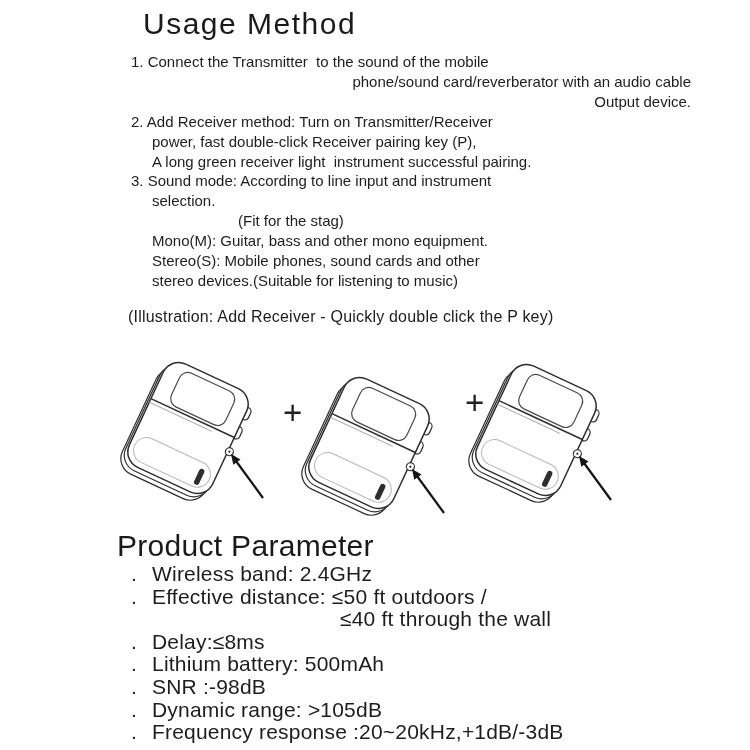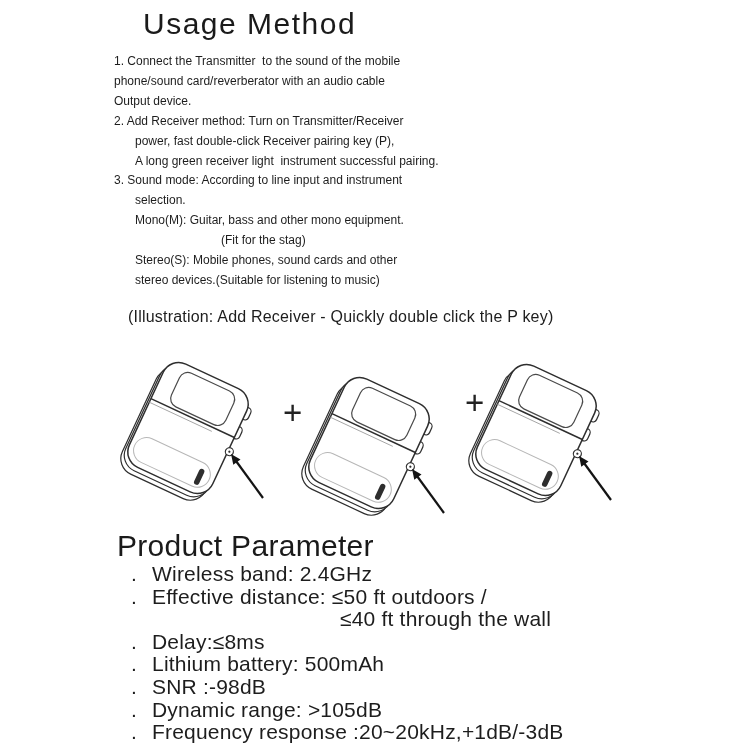--- a/index.html
+++ b/index.html
@@ -16,25 +16,25 @@
     font-size:30px;
     font-weight:400;
     letter-spacing:1.5px;
     color:#1a1a1a;
     white-space:pre;
   }
   .h1.usage{left:143px;top:7px;}
   .h1.param{left:117px;top:529px;letter-spacing:0.3px;}
 
   .usage-lines{
-    position:absolute;left:114px;top:52px;width:560px;
-    font-size:12px;line-height:19.9px;
+    position:absolute;left:131px;top:52px;width:560px;
+    font-size:15px;line-height:19.9px;
   }
   .usage-lines .ln{white-space:pre;}
-  .ln.ca{}
+  .ln.ca{margin-left:27px;text-align:right;}
   .ln.cb{margin-left:21px;}
   .ln.fit{margin-left:107px;}
 
   .caption{
     position:absolute;left:128px;top:308px;
     font-size:16px;letter-spacing:0.2px;white-space:pre;
   }
 
   .illustration{position:absolute;left:0;top:344px;width:750px;height:186px;}
   .device{position:absolute;width:170px;height:170px;}
@@ -101,22 +101,22 @@
 
   <div class="usage-lines">
     <div class="ln">1. Connect the Transmitter  to the sound of the mobile</div>
     <div class="ln ca">phone/sound card/reverberator with an audio cable</div>
     <div class="ln ca">Output device.</div>
     <div class="ln">2. Add Receiver method: Turn on Transmitter/Receiver</div>
     <div class="ln cb">power, fast double-click Receiver pairing key (P),</div>
     <div class="ln cb">A long green receiver light  instrument successful pairing.</div>
     <div class="ln">3. Sound mode: According to line input and instrument</div>
     <div class="ln cb">selection.</div>
+    <div class="ln fit">(Fit for the stag)</div>
     <div class="ln cb">Mono(M): Guitar, bass and other mono equipment.</div>
-    <div class="ln fit">(Fit for the stag)</div>
     <div class="ln cb">Stereo(S): Mobile phones, sound cards and other</div>
     <div class="ln cb">stereo devices.(Suitable for listening to music)</div>
   </div>
 
   <div class="caption">(Illustration: Add Receiver - Quickly double click the P key)</div>
 
   <div class="illustration">
     <svg class="device d1" viewBox="0 0 170 170">
         <use href="#device-g"></use>
       </svg>

